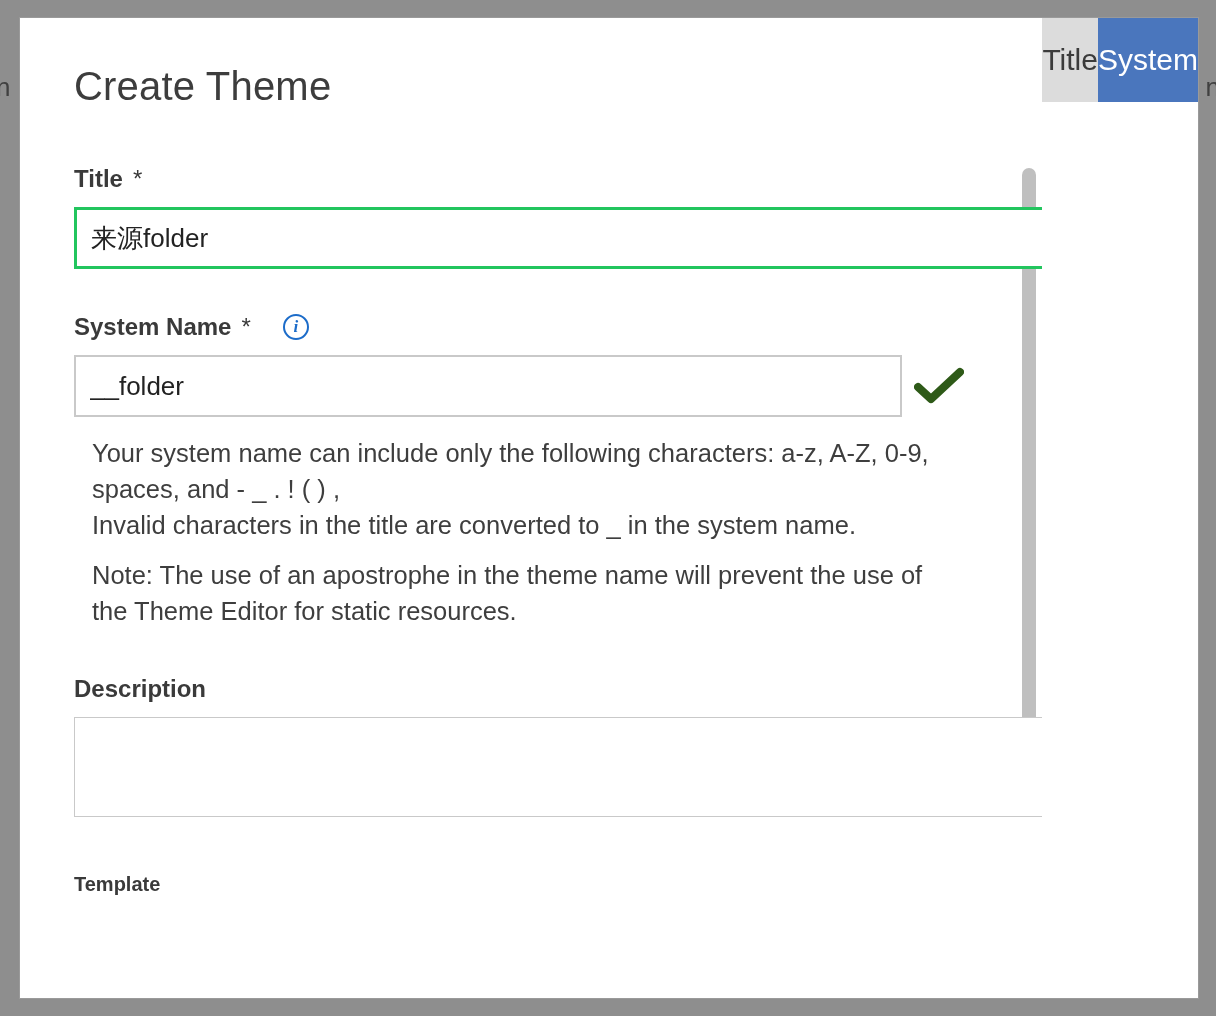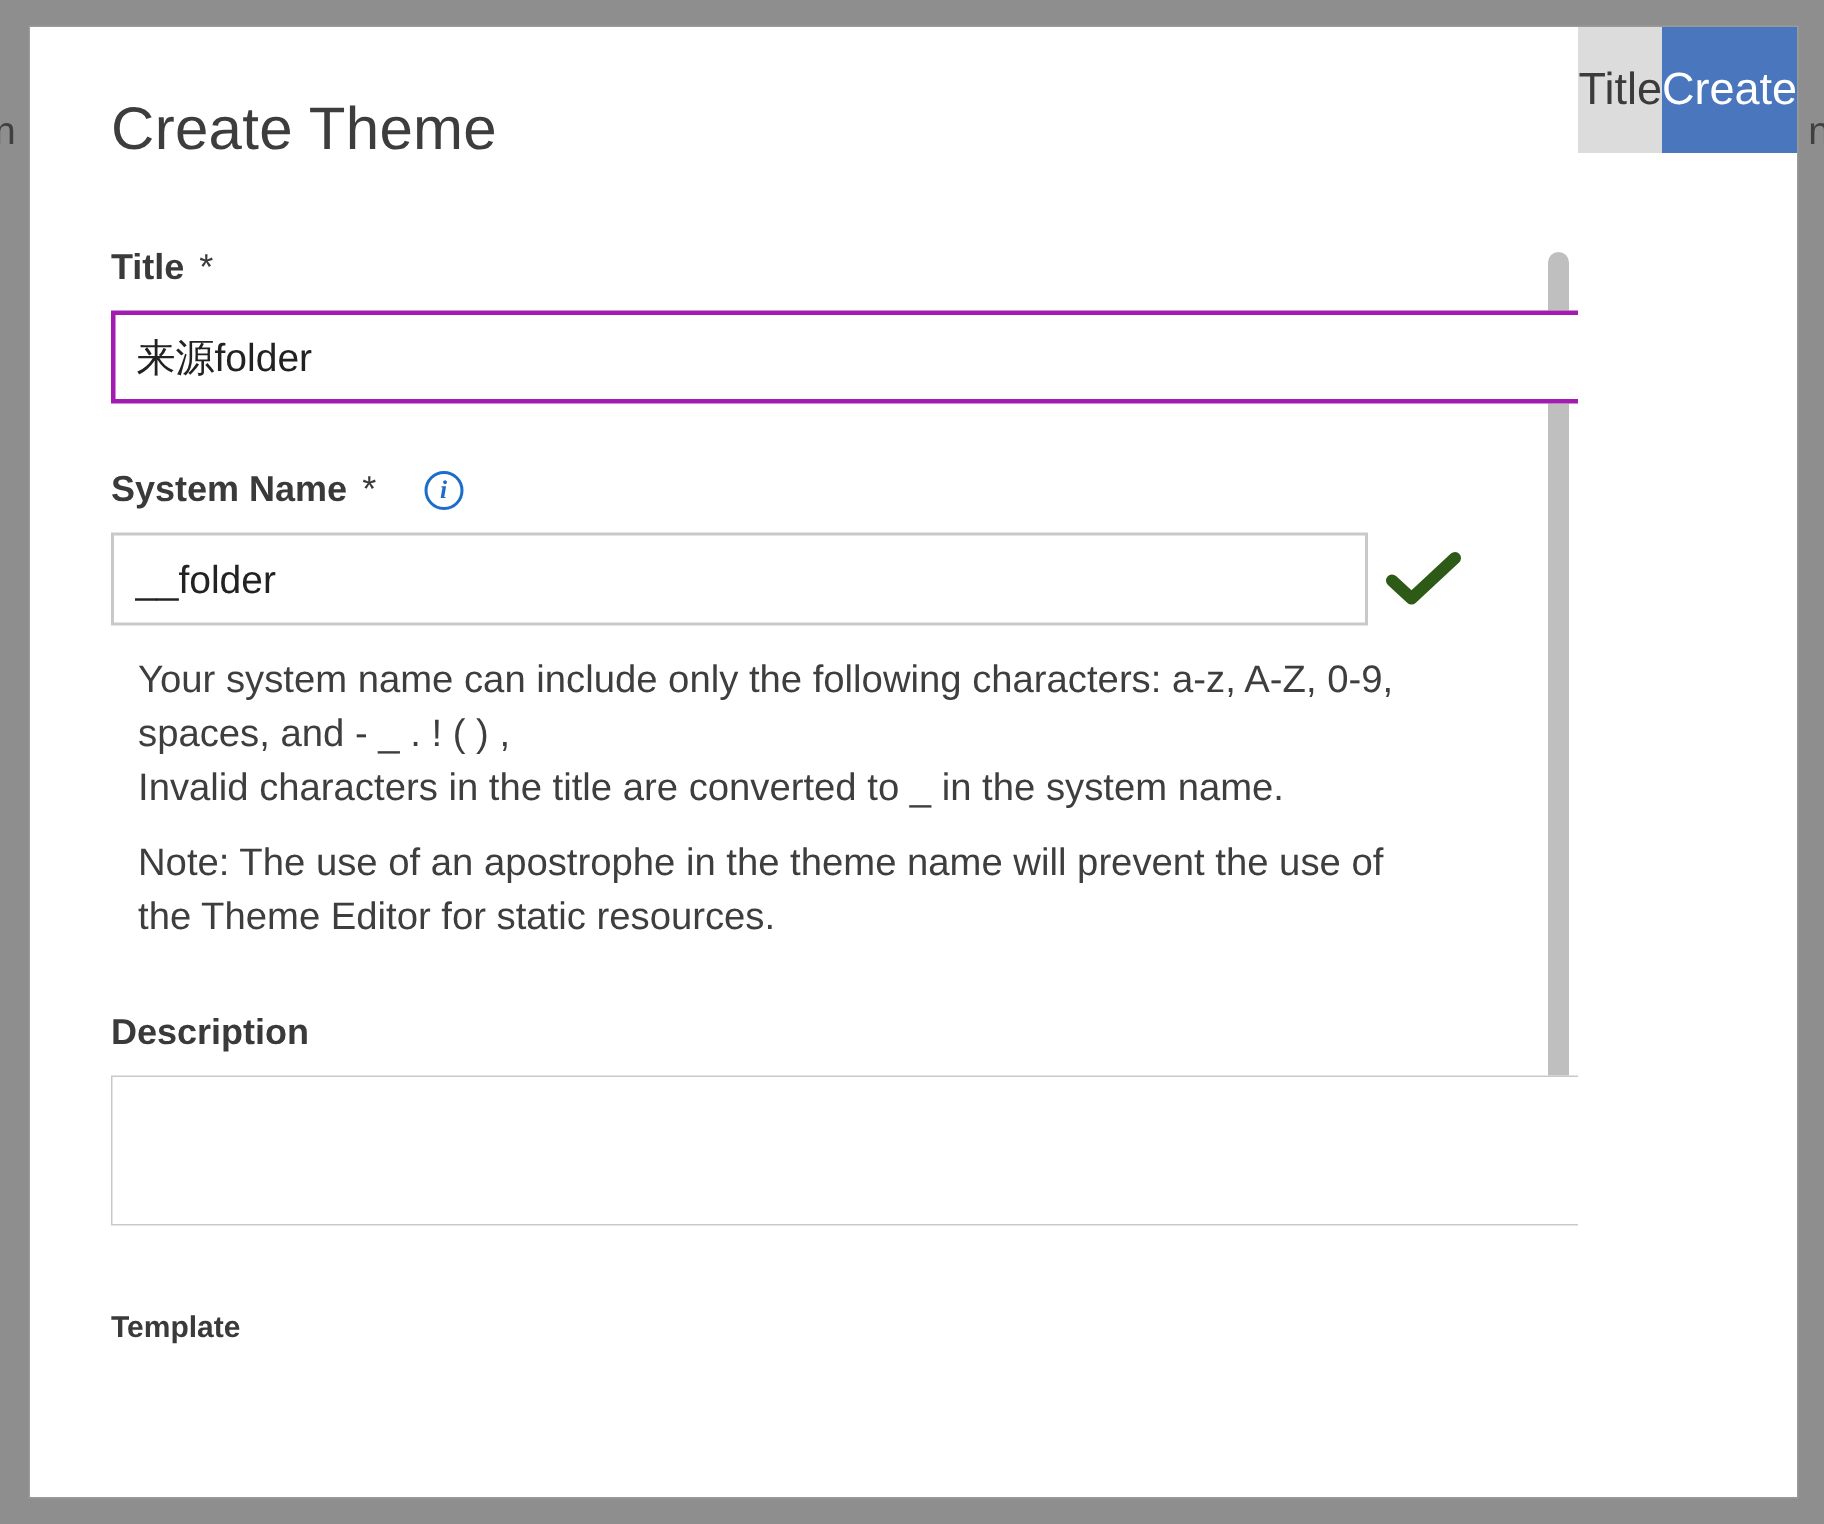--- a/index.html
+++ b/index.html
@@ -92,21 +92,21 @@
     width: 1028px;
     height: 62px;
     border: 2px solid #c9c9c9;
     font-size: 26px;
     padding: 0 14px;
     color: #222;
     background: #fff;
     outline: none;
   }
   .text-input.focused {
-    border: 3px solid #a21caf;
+    border: 3px solid #22c55e;
   }
 
   .sysname-row {
     display: flex;
     align-items: center;
     gap: 12px;
   }
   .sysname-row .text-input { width: 946px; height: 62px; }
   .check-icon svg { width: 50px; height: 38px; display: block; }
 
@@ -205,16 +205,16 @@
         <textarea class="desc-area" style=""></textarea>
       </div>
 
       <div class="template-label">Template</div>
 
     </div>
   </div>
 
   <div class="modal-footer">
     <button class="footer-btn cancel">Title</button>
-    <button class="footer-btn create">Create</button>
+    <button class="footer-btn create">System</button>
   </div>
 
 </div>
 
 </body></html>

